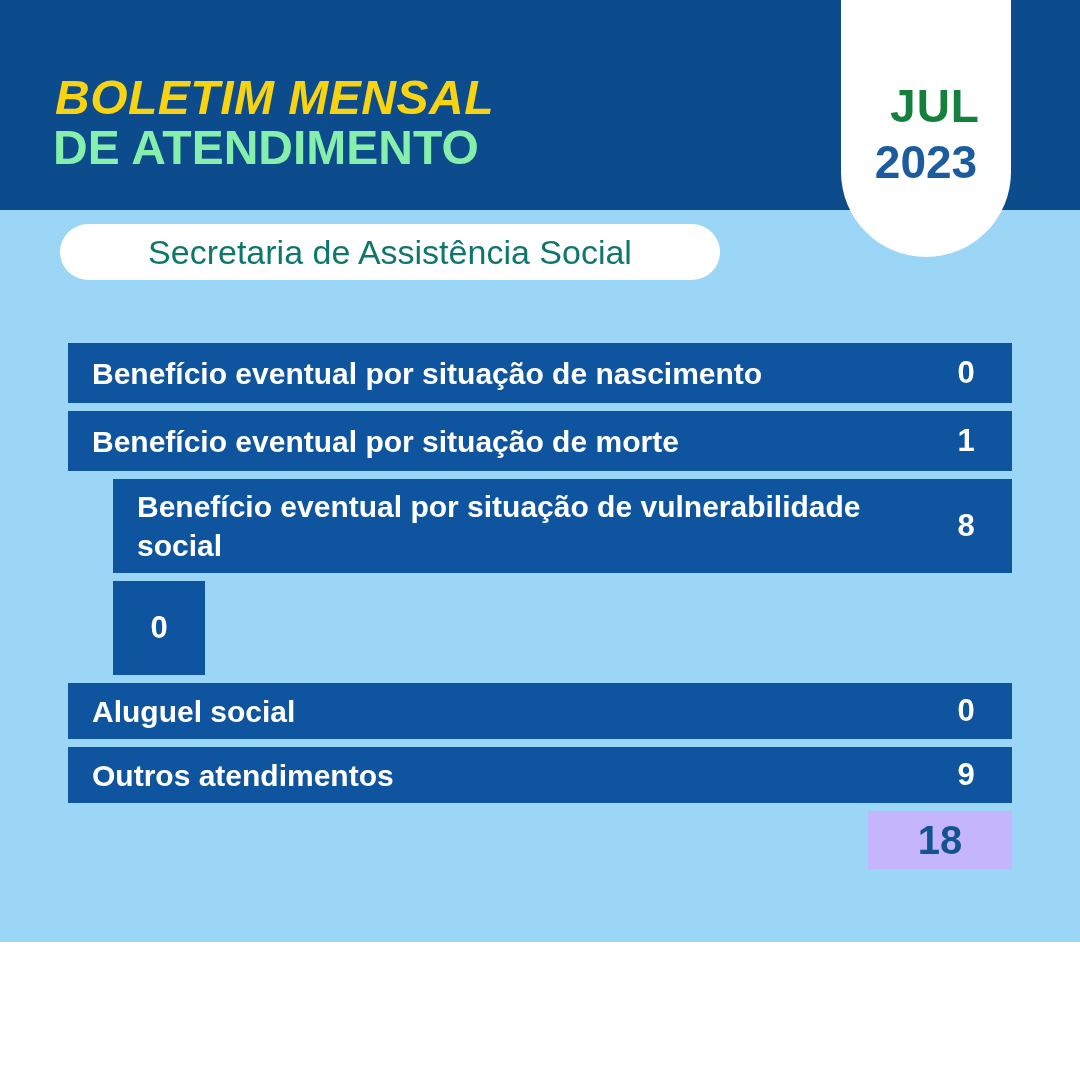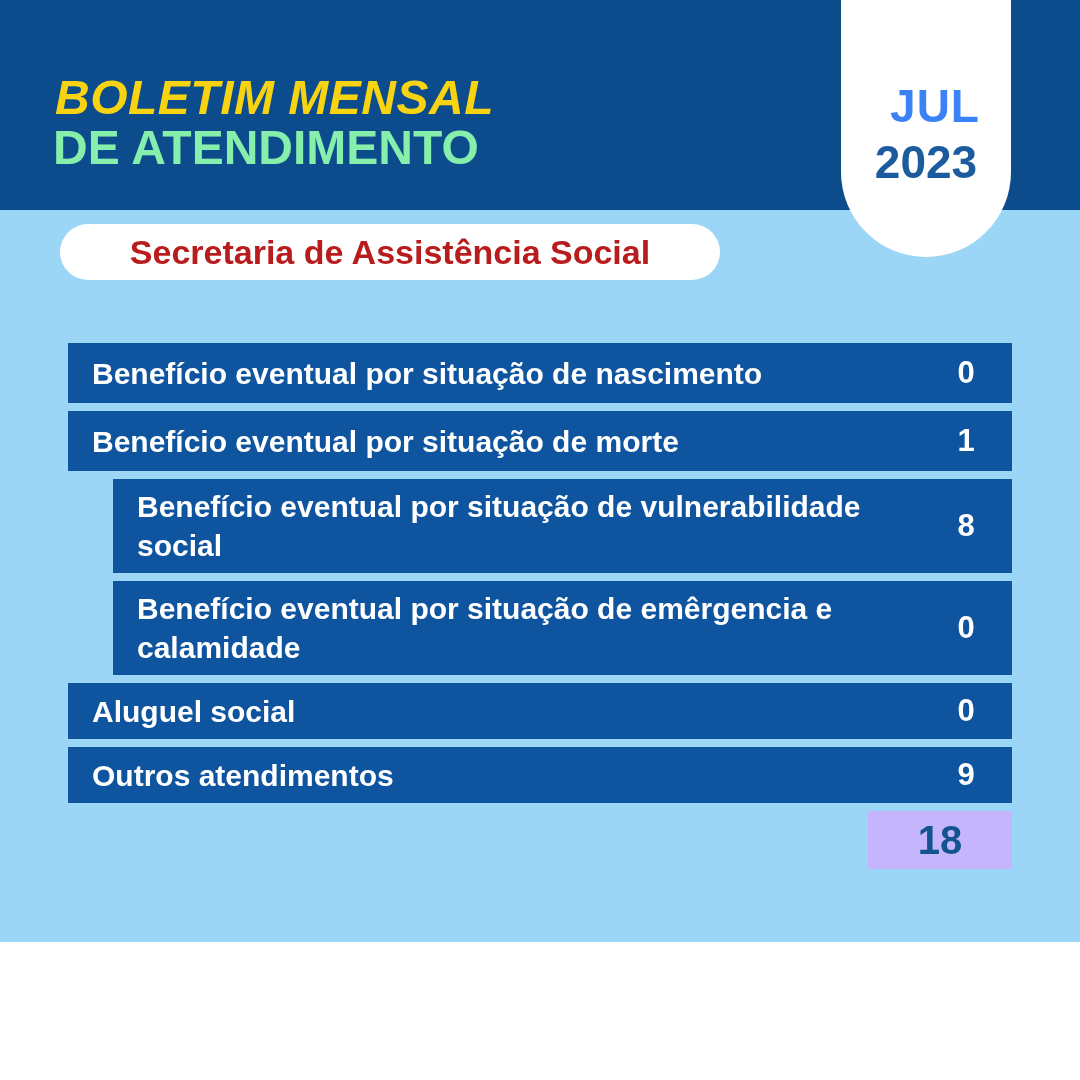--- a/index.html
+++ b/index.html
@@ -24,29 +24,29 @@
     position:absolute; left:53px; top:120px;
     font-size:48px; font-weight:800; letter-spacing:0px;
     color:#86efac;
   }
   .badge {
     position:absolute; top:0; left:841px; width:170px; height:257px;
     background:#ffffff; border-radius:0 0 85px 85px;
     display:flex; flex-direction:column; align-items:center; justify-content:center;
     padding-top:10px; z-index:5;
   }
-  .badge-month { font-size:46px; font-weight:800; color:#3b82f6; letter-spacing:1px;margin-left:18px; }
+  .badge-month { font-size:46px; font-weight:800; color:#15803d; letter-spacing:1px;margin-left:18px; }
   .badge-year  { font-size:46px; font-weight:700; color:#1b5b9e; margin-top:2px; }
   
   .pill {
     position:absolute; left:60px; top:224px; width:660px; height:56px;
     background:#ffffff; border-radius:28px;
     display:flex; align-items:center; justify-content:center;
   }
-  .pill span { font-size:34px; font-weight:700; color:#b91c1c; }
+  .pill span { font-size:34px; font-weight:400; color:#0f766e; }
   
   .table {
     position:absolute; left:68px; top:343px; width:944px;
     display:flex; flex-direction:column; gap:8px;
   }
   .row { display:flex; gap:0; }
   .row .label {
     flex:1 1 auto; background:#0e549e; color:#ffffff;
     display:flex; align-items:center;
     padding:0 36px 0 24px;
@@ -107,21 +107,20 @@
       <div class="label">Benefício eventual por situação de morte</div>
       <div class="value">1</div>
     </div>
 
     <div class="row h-two">
       <div class="label">Benefício eventual por situação de vulnerabilidade social</div>
       <div class="value">8</div>
     </div>
 
     <div class="row h-two">
-      <div class="label">Benefício eventual por situação de emêrgencia e calamidade</div>
       <div class="value">0</div>
     </div>
 
     <div class="row h-sm">
       <div class="label">Aluguel social</div>
       <div class="value">0</div>
     </div>
 
     <div class="row h-sm">
       <div class="label">Outros atendimentos</div>

